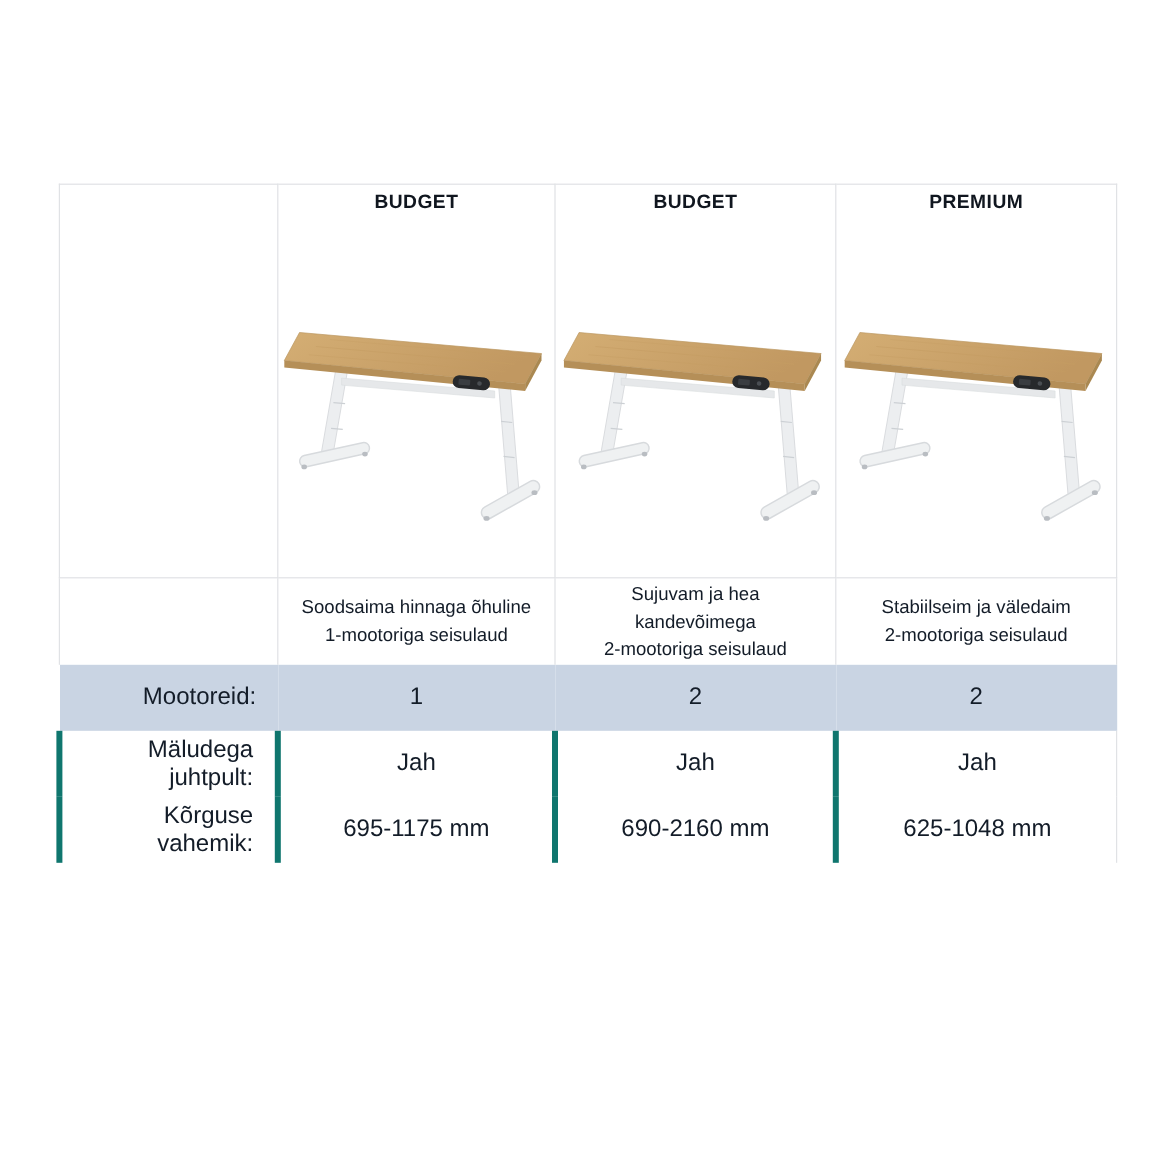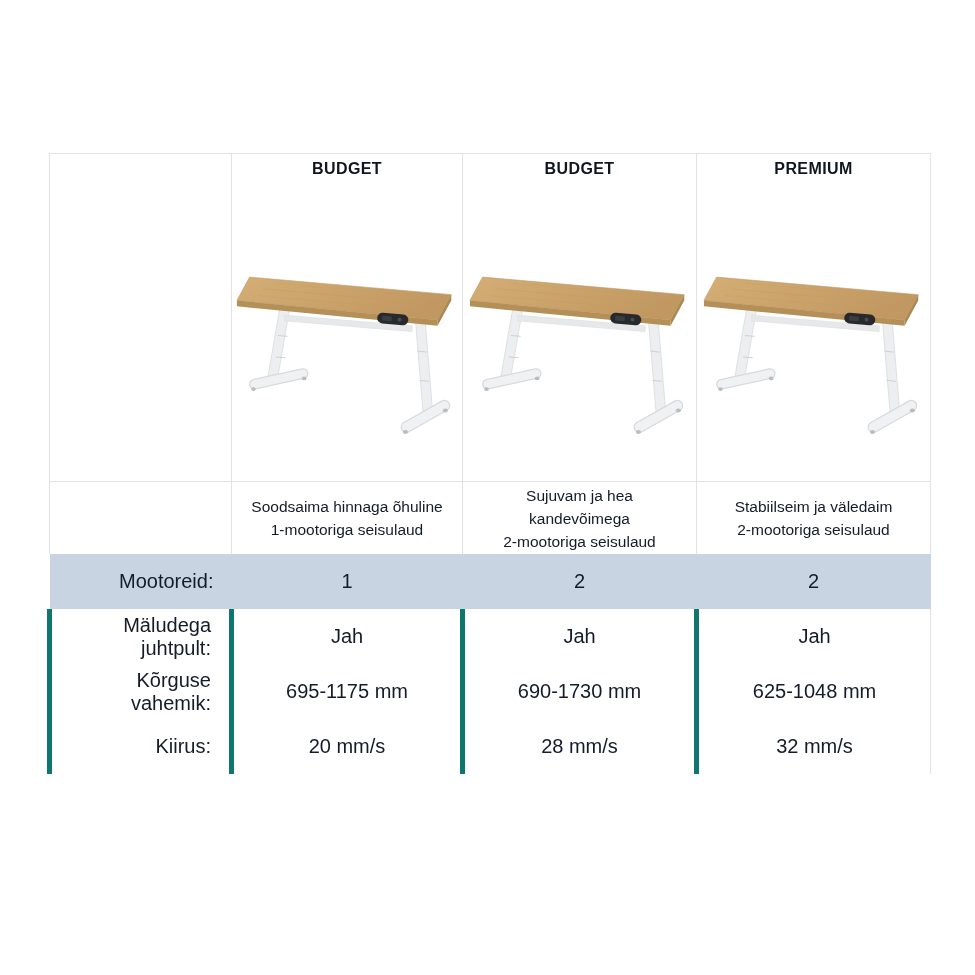--- a/index.html
+++ b/index.html
@@ -148,24 +148,18 @@
     </tr>
     <tr class="spec plain">
       <td class="lab"><span>Mäludega juhtpult:</span></td>
       <td class="val"><span>Jah</span></td>
       <td class="val"><span>Jah</span></td>
       <td class="val"><span>Jah</span></td>
     </tr>
     <tr class="spec plain">
       <td class="lab"><span>Kõrguse vahemik:</span></td>
       <td class="val"><span>695-1175 mm</span></td>
-      <td class="val"><span>690-1730 mm</span></td>
+      <td class="val"><span>690-2160 mm</span></td>
       <td class="val"><span>625-1048 mm</span></td>
-    </tr>
-    <tr class="spec plain">
-      <td class="lab"><span>Kiirus:</span></td>
-      <td class="val"><span>20 mm/s</span></td>
-      <td class="val"><span>28 mm/s</span></td>
-      <td class="val"><span>32 mm/s</span></td>
     </tr>
   </tbody>
     </table>
 </div>
 
 </body></html>

